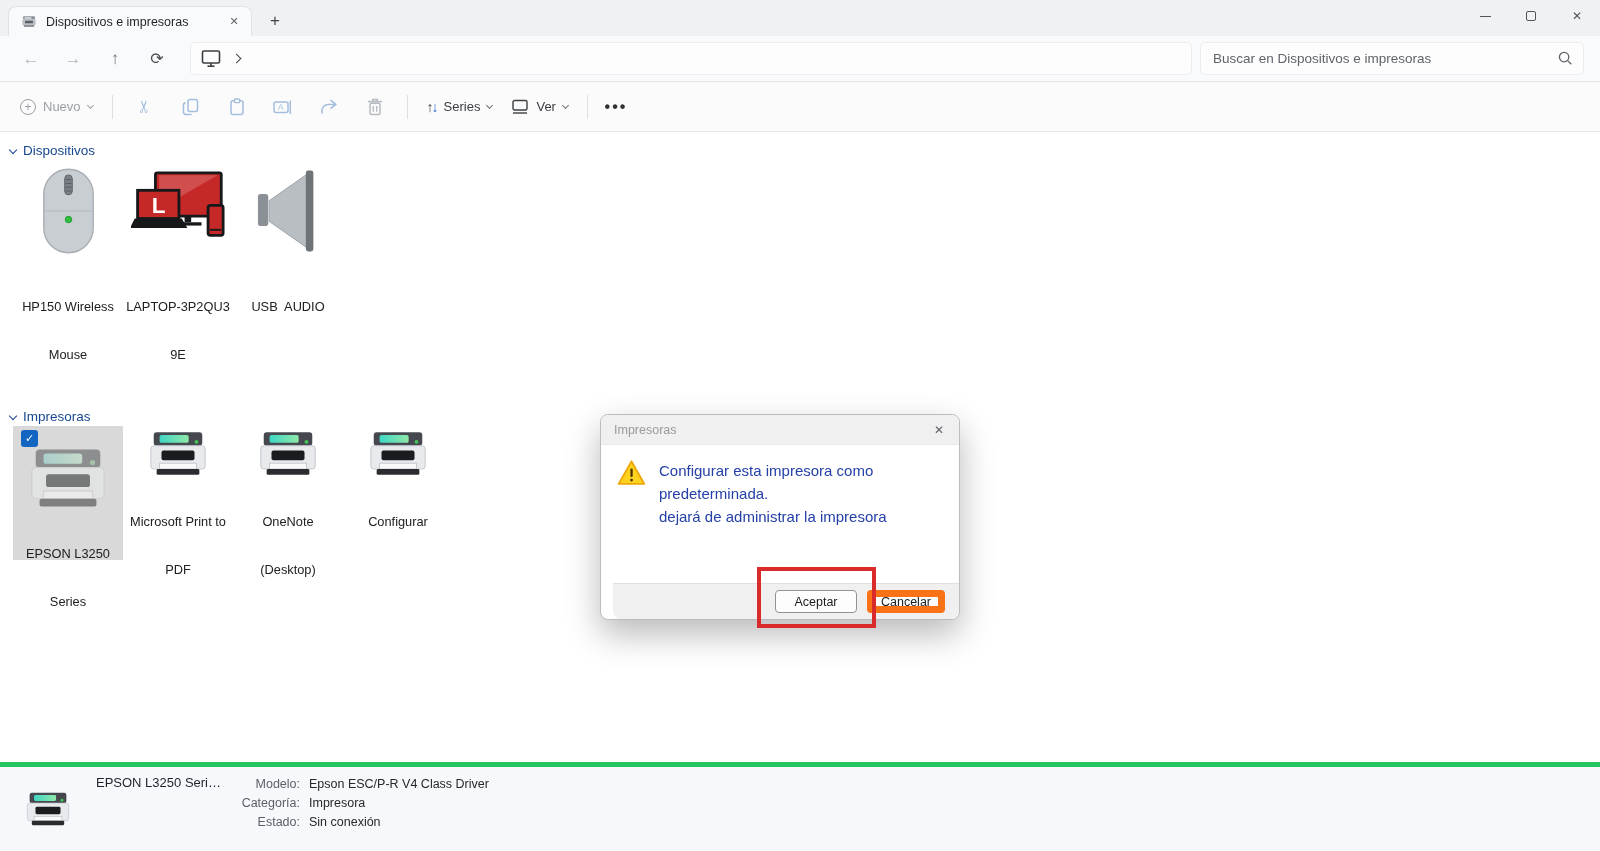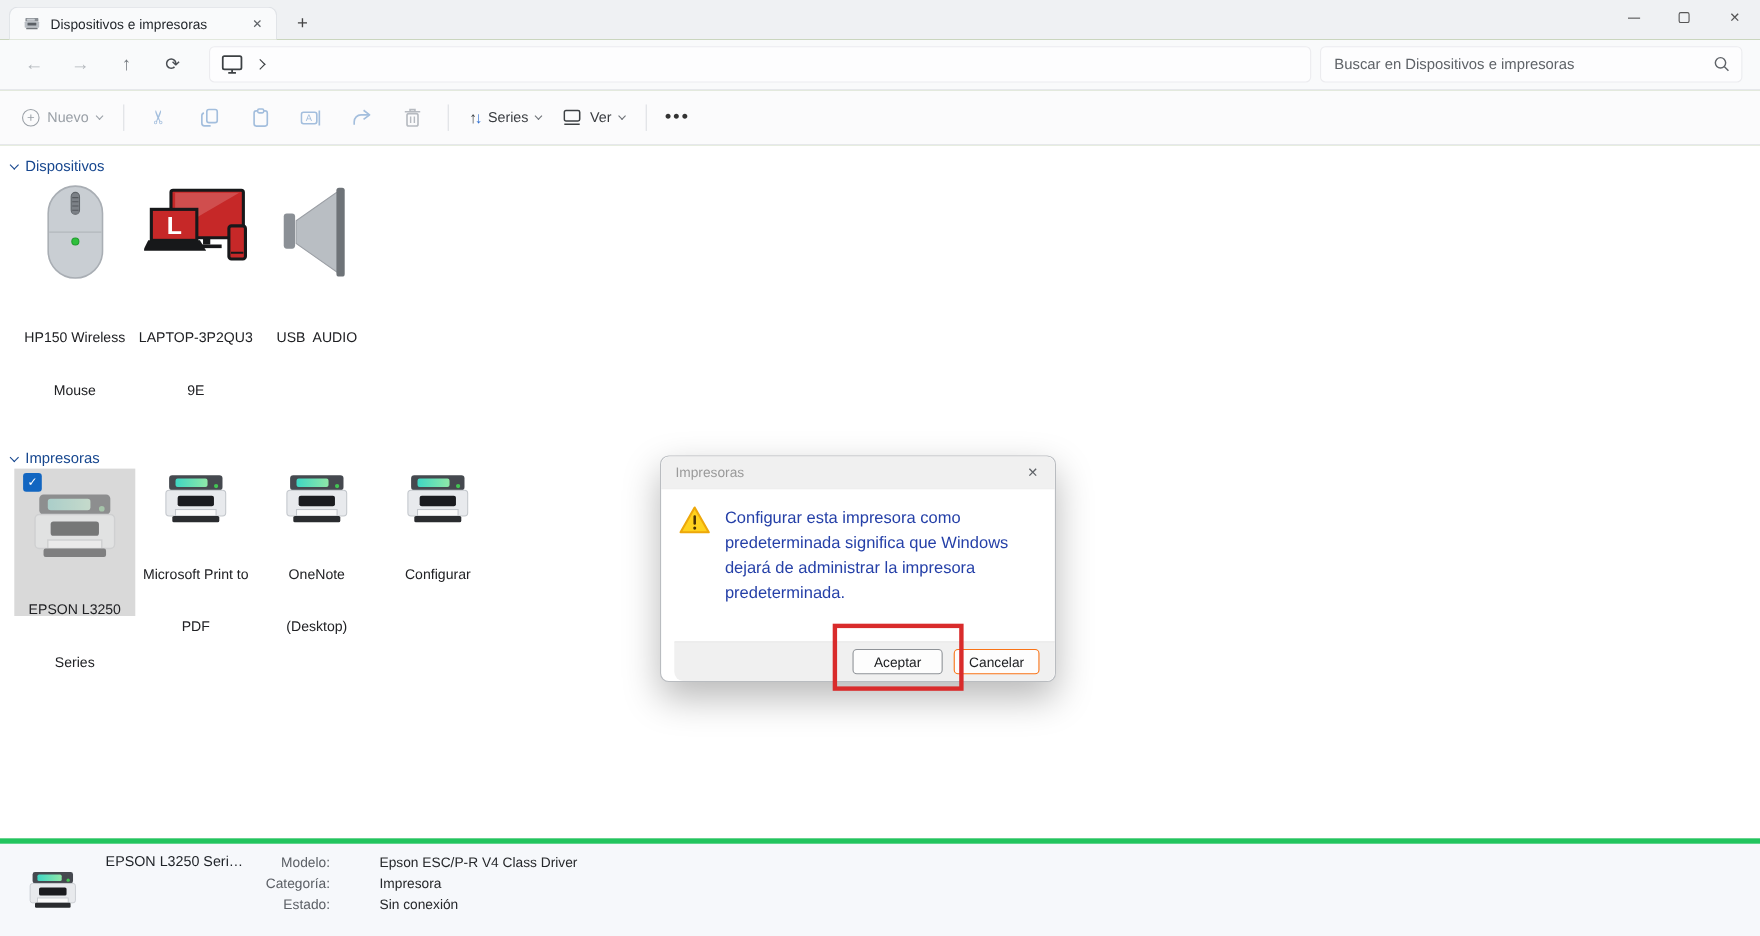--- a/index.html
+++ b/index.html
@@ -1,19 +1,19 @@
 <!DOCTYPE html>
 <html><head>
 <meta charset="utf-8">
 <style>
   * { margin:0; padding:0; box-sizing:border-box; }
   html,body { width:1600px; height:851px; overflow:hidden; background:#fff;
     font-family:"Liberation Sans", sans-serif; }
   .window { position:relative; width:1600px; height:851px; display:flex; flex-direction:column;
-    background:#4d7c0f; color:#202124; }
+    background:#0ea5e9; color:#202124; }
 
   
   .tabbar { height:36px; background:#eff1f3; display:flex; align-items:flex-end; position:relative; flex:0 0 auto; }
   .tab { margin-left:8px; width:244px; height:30px; background:#f9fafb; border:1px solid #dfe2e6; border-bottom:none;
     border-radius:8px 8px 0 0; display:flex; align-items:center; padding:0 8px 0 12px; gap:9px; }
   .tab-title { font-size:12.5px; color:#1f2328; flex:1; white-space:nowrap; overflow:hidden; }
   .tab-close { width:18px; height:18px; border-radius:4px; display:flex; align-items:center; justify-content:center;
     font-size:11px; color:#5f6368; }
   .newtab { width:26px; height:26px; margin:0 0 2px 10px; display:flex; align-items:center; justify-content:center;
     font-size:17px; color:#444; }
@@ -80,30 +80,30 @@
   .dlg-title { flex:1; font-size:12.5px; color:#9a9a9a; }
   .dlg-close { width:20px; height:20px; display:flex; align-items:center; justify-content:center; color:#5f6368; font-size:12px; }
   .dlg-body { display:flex; padding:14px 26px 0 16px; }
   .dlg-msg { margin-left:13px; font-size:15px; line-height:23px; color:#2540a8; }
   .dlg-footer { position:absolute; left:12px; right:0; bottom:0; height:36px; background:#f0f0f0;
     border-top:1px solid #e0e0e0; border-radius:0 0 8px 8px; display:flex; align-items:center;
     justify-content:flex-end; gap:10px; padding:0 14px; }
   .dlg-btn { height:23px; font-size:12.5px; font-family:"Liberation Sans", sans-serif; color:#1b1d20;
     border-radius:4px; display:flex; align-items:center; justify-content:center; }
   .btn-ok { width:82px; background:#fdfdfd; border:1px solid #8f9398; }
-  .btn-cancel { width:78px; background:#fdfdfd; border:1px solid #f97316; }
+  .btn-cancel { width:78px; background:#fdfdfd; border:7px solid #f97316; }
   .annotation { position:absolute; left:156px; top:152px; width:119px; height:61px;
     border:4.5px solid #d92b2b; z-index:60; pointer-events:none; }
 
   
   .details { height:89px; background:#f6f8fb; border-top:5px solid #22c55e; display:flex; flex:0 0 auto; }
   .dp-iconbox { width:96px; display:flex; align-items:center; justify-content:center; }
   .dp-name { width:136px; padding-top:8px; font-size:13px; color:#1f2328; }
   .dp-table { padding-top:8px; font-size:12.5px; }
-  .dp-row { display:flex; line-height:19px;gap:36px; }
+  .dp-row { display:flex; line-height:19px; }
   .dp-label { width:68px; text-align:right; color:#5c6066; }
   .dp-value { margin-left:9px; color:#26282b; }
 </style>
 </head>
 <body>
 
 <div class="window">
 
   <div class="tabbar">
     <div class="tab">
@@ -376,23 +376,22 @@
         <span class="dlg-close">✕</span>
       </div>
       <div class="dlg-body">
         <svg width="29" height="27" viewBox="0 0 24 22">
           <polygon points="12,1.8 22.6,20.4 1.4,20.4" fill="#ffd21e" stroke="#eda80b" stroke-width="1.6" stroke-linejoin="round"></polygon>
           <rect x="11.1" y="7.6" width="1.9" height="7.2" rx="0.9" fill="#4a3205"></rect>
           <circle cx="12.05" cy="17.3" r="1.15" fill="#4a3205"></circle>
         </svg>
         <div class="dlg-msg">
           <div>Configurar esta impresora como</div>
-          <div>predeterminada significa que Windows</div>
+          <div>predeterminada.</div>
           <div>dejará de administrar la impresora</div>
-          <div>predeterminada.</div>
         </div>
       </div>
       <div class="dlg-footer">
         <div class="dlg-btn btn-ok">Aceptar</div>
         <div class="dlg-btn btn-cancel">Cancelar</div>
       </div>
       <div class="annotation"></div>
     </div>
 
   </div>

